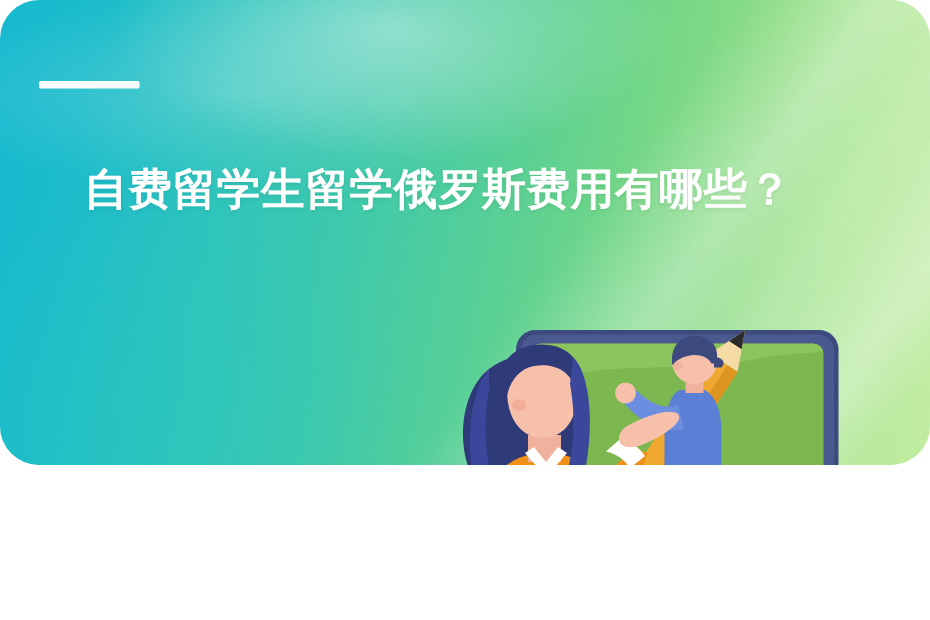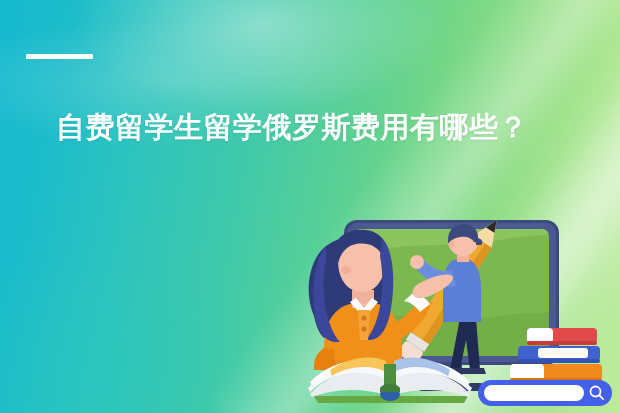--- a/index.html
+++ b/index.html
@@ -7,22 +7,23 @@
     padding: 0;
     background: #ffffff;
   }
   body {
     font-family: "Liberation Sans", "DejaVu Sans", sans-serif;
   }
 
   #banner {
     position: relative;
     width: 620px;
-    height: 413px;
+    height: 310px;
     overflow: hidden;
+    border-radius: 26px;
   }
 
   
   .bg-base {
     position: absolute;
     inset: 0;
     background: linear-gradient(100deg,
         #16b9cf 0%,
         #1cbccb 10%,
         #2ec4bd 24%,

